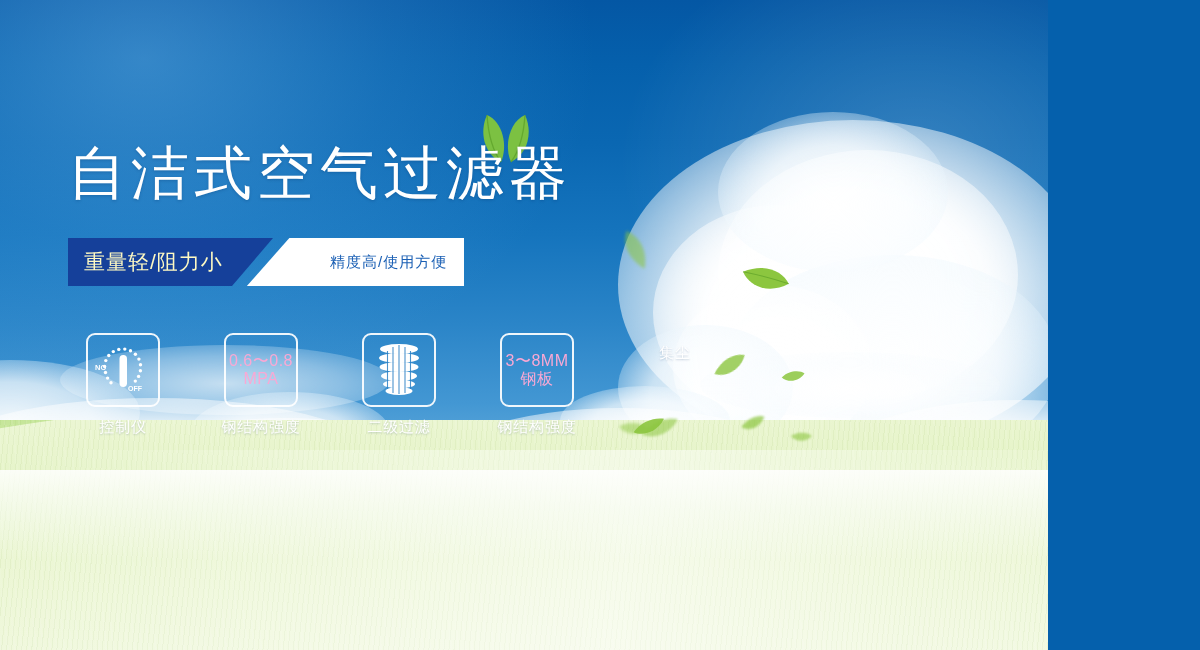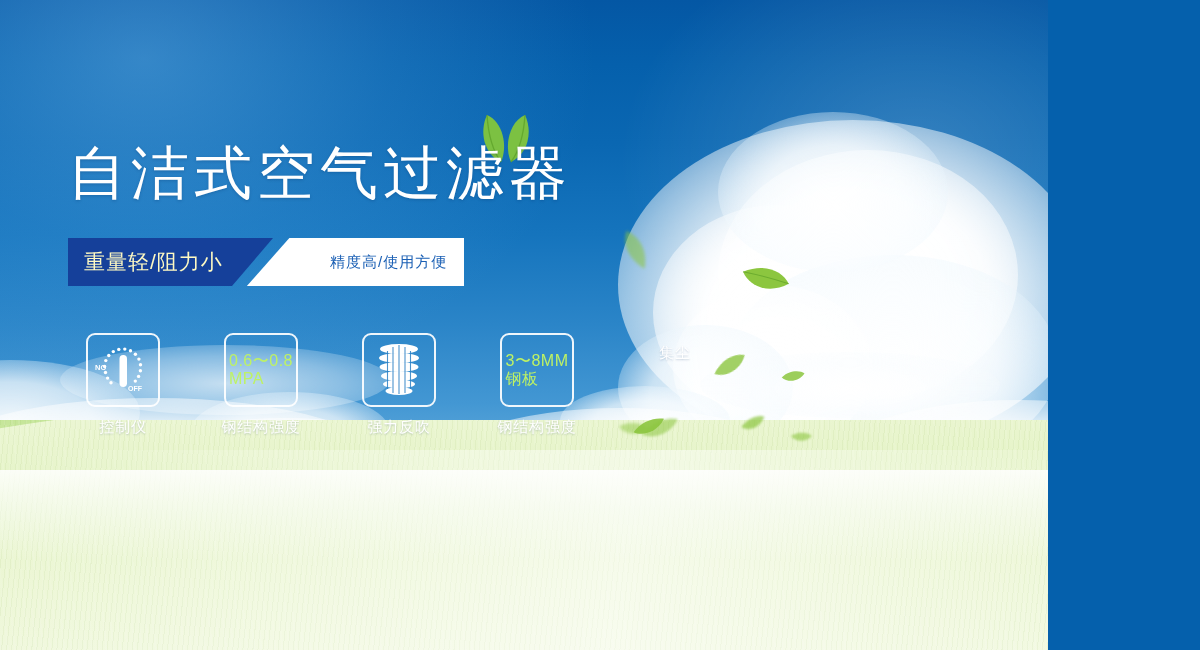--- a/index.html
+++ b/index.html
@@ -170,21 +170,21 @@
   .features{
     position:absolute;left:62px;top:333px;display:flex;gap:16px;
   }
   .feature{width:122px;display:flex;flex-direction:column;align-items:center;}
   .f-box{
     width:74px;height:74px;border:2px solid rgba(255,255,255,.92);
     border-radius:9px;display:flex;align-items:center;justify-content:center;
     box-sizing:border-box;position:relative;
   }
   .f-txt{
-    color:#bef264;text-align:left;font-size:16px;line-height:1.12;
+    color:#f9a8d4;text-align:center;font-size:16px;line-height:1.12;
     letter-spacing:.5px;white-space:pre-line;
   }
   .f-label{
     margin-top:11px;color:#fff;font-size:15px;letter-spacing:.8px;
     text-shadow:0 1px 2px rgba(0,40,90,.22);white-space:nowrap;
   }
 </style>
 </head>
 <body>
 
@@ -375,21 +375,21 @@
           </g>
           <g stroke="#2a7fc4" stroke-width="1.1" opacity=".85">
             <line x1="20" y1="5" x2="20" y2="51"></line>
             <line x1="26" y1="3" x2="26" y2="52"></line>
             <line x1="32" y1="5" x2="32" y2="51"></line>
             <line x1="14.5" y1="9" x2="14.5" y2="47"></line>
             <line x1="37.5" y1="9" x2="37.5" y2="47"></line>
           </g>
         </svg>
       </div>
-      <div class="f-label">强力反吹</div>
+      <div class="f-label">二级过滤</div>
     </div>
 
     <div class="feature">
       <div class="f-box">
         <div class="f-txt">3〜8MM
 钢板</div>
       </div>
       <div class="f-label">钢结构强度</div>
     </div>
 

